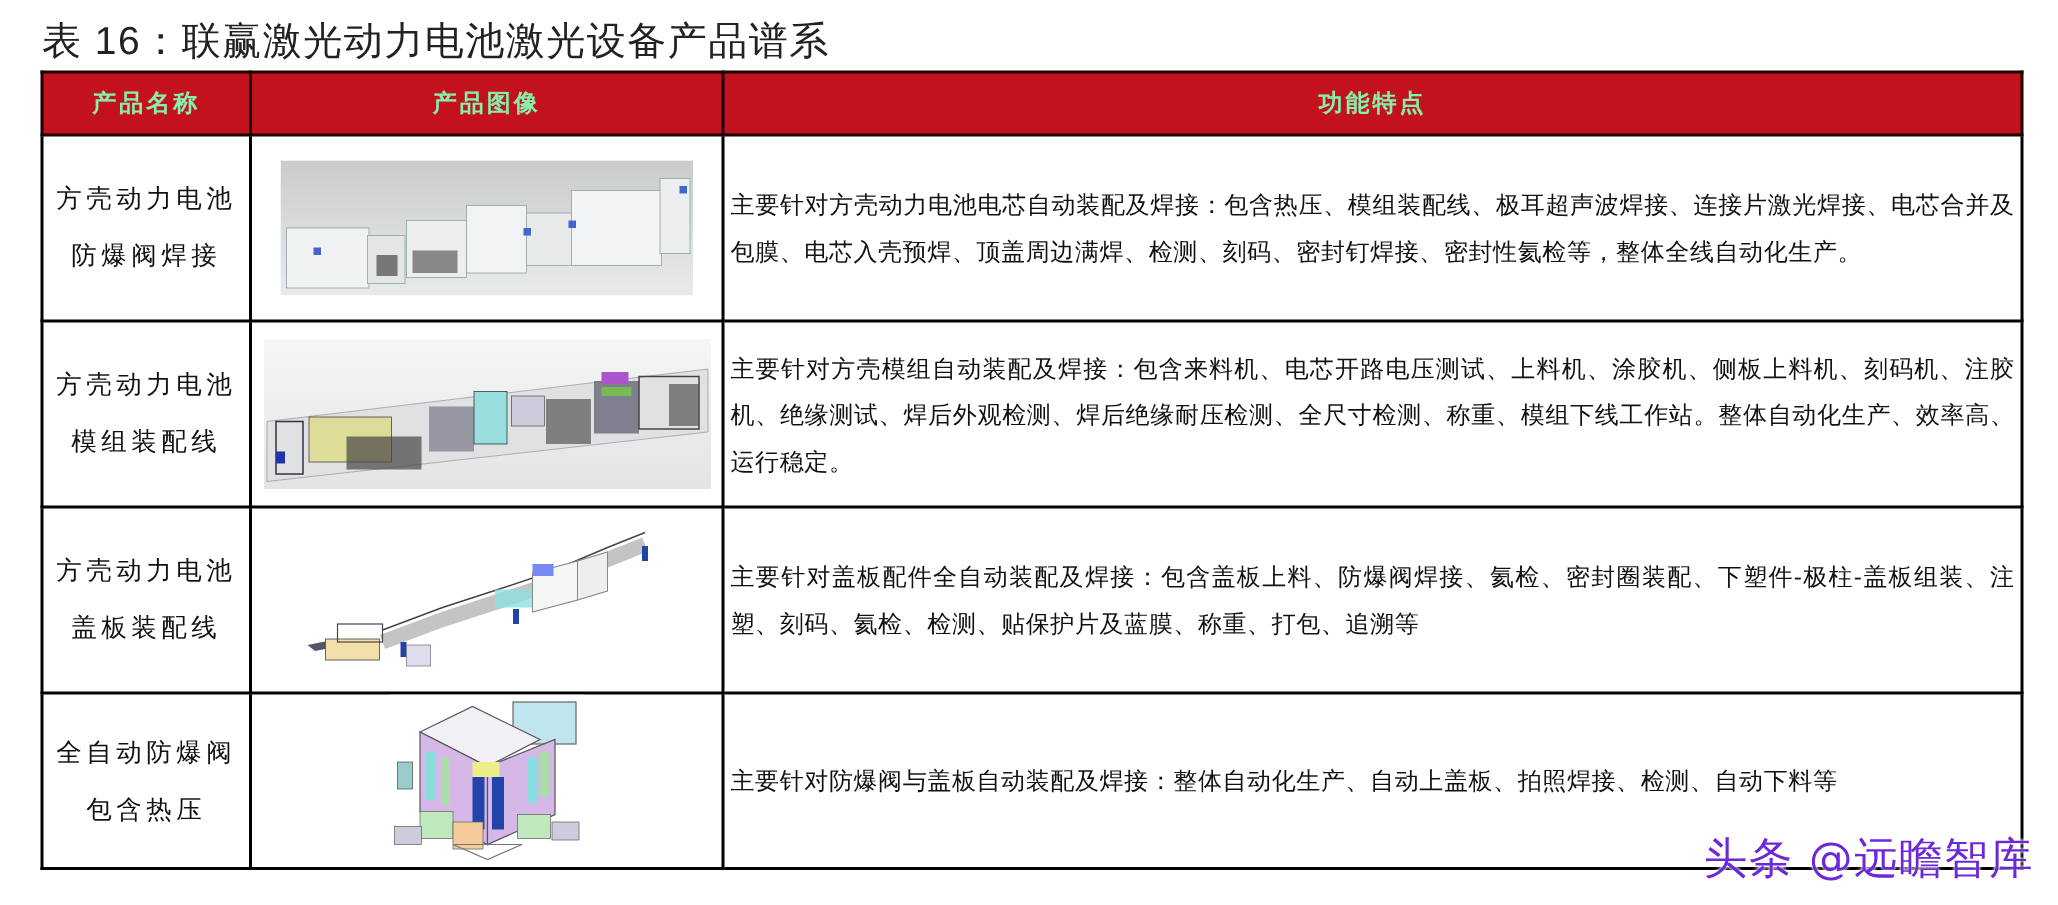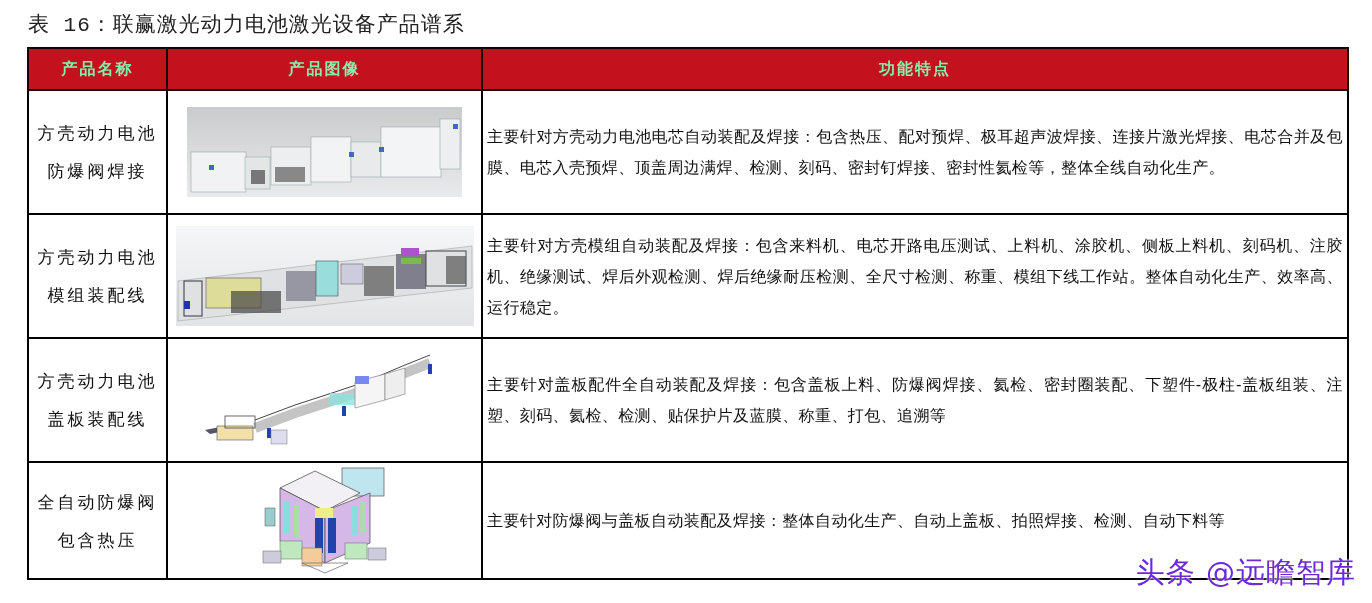--- a/index.html
+++ b/index.html
@@ -1,17 +1,17 @@
 <!DOCTYPE html>
 <html><head>
 <meta charset="utf-8">
 <style>
   html,body{margin:0;padding:0;background:#ffffff;}
   body{width:1372px;height:603px;position:relative;overflow:hidden;font-family:"DejaVu Serif","Liberation Serif",serif;color:#111;}
-  .title{position:absolute;left:28px;top:10px;font-size:21px;letter-spacing:1px;color:#222;font-family:Liberation Mono, monospace;}
+  .title{position:absolute;left:28px;top:10px;font-size:26px;letter-spacing:1px;color:#222;font-family:Liberation Sans, sans-serif;}
   table{position:absolute;left:27px;top:47px;border-collapse:collapse;width:1320px;table-layout:fixed;}
   th{background:#c3121e;color:#86efac;font-weight:bold;font-size:16px;height:38px;border:2px solid #1a0000;font-family:"DejaVu Sans","Liberation Sans",sans-serif;letter-spacing:2px;}
   td{border:2px solid #000;vertical-align:middle;}
   td.name{text-align:center;font-size:17px;line-height:38px;letter-spacing:3px;border-radius:16px;}
   td.img{text-align:center;padding:0;}
   td.desc{font-size:16px;line-height:31px;padding:0 4px 0 4px;text-align:justify;letter-spacing:0.4px;}
   .watermark{position:absolute;right:16px;bottom:10px;font-size:29px;color:#6d28d9;font-family:"DejaVu Sans","Liberation Sans",sans-serif;text-shadow:0 0 2px #fff,0 0 3px #fff;letter-spacing:1px;}
   svg{display:block;margin:0 auto;}
 </style>
 </head>
@@ -55,21 +55,21 @@
           <rect x="194" y="20" width="60" height="50" fill="#f3f4f5" stroke="#9aa" stroke-width="0.6"></rect>
           <rect x="253" y="12" width="20" height="50" fill="#edeef0" stroke="#9aa" stroke-width="0.6"></rect>
           <rect x="22" y="58" width="5" height="5" fill="#4466cc"></rect>
           <rect x="162" y="45" width="5" height="5" fill="#4466cc"></rect>
           <rect x="192" y="40" width="5" height="5" fill="#4466cc"></rect>
           <rect x="266" y="17" width="5" height="5" fill="#4466cc"></rect>
           <rect x="88" y="60" width="30" height="15" fill="#888"></rect>
           <rect x="64" y="63" width="14" height="14" fill="#777"></rect>
         </svg>
       </td>
-      <td class="desc">主要针对方壳动力电池电芯自动装配及焊接：包含热压、配对预焊、极耳超声波焊接、连接片激光焊接、电芯合并及包膜、电芯入壳预焊、顶盖周边满焊、检测、刻码、密封钉焊接、密封性氦检等，整体全线自动化生产。</td>
+      <td class="desc">主要针对方壳动力电池电芯自动装配及焊接：包含热压、模组装配线、极耳超声波焊接、连接片激光焊接、电芯合并及包膜、电芯入壳预焊、顶盖周边满焊、检测、刻码、密封钉焊接、密封性氦检等，整体全线自动化生产。</td>
     </tr>
     <tr style="height:124px">
       <td class="name">
         <div>方壳动力电池</div>
         <div>模组装配线</div>
       </td>
       <td class="img">
         <svg width="298" height="100" viewBox="0 0 298 100">
           <defs>
               <linearGradient id="bg2" x1="0" y1="0" x2="0" y2="1">

